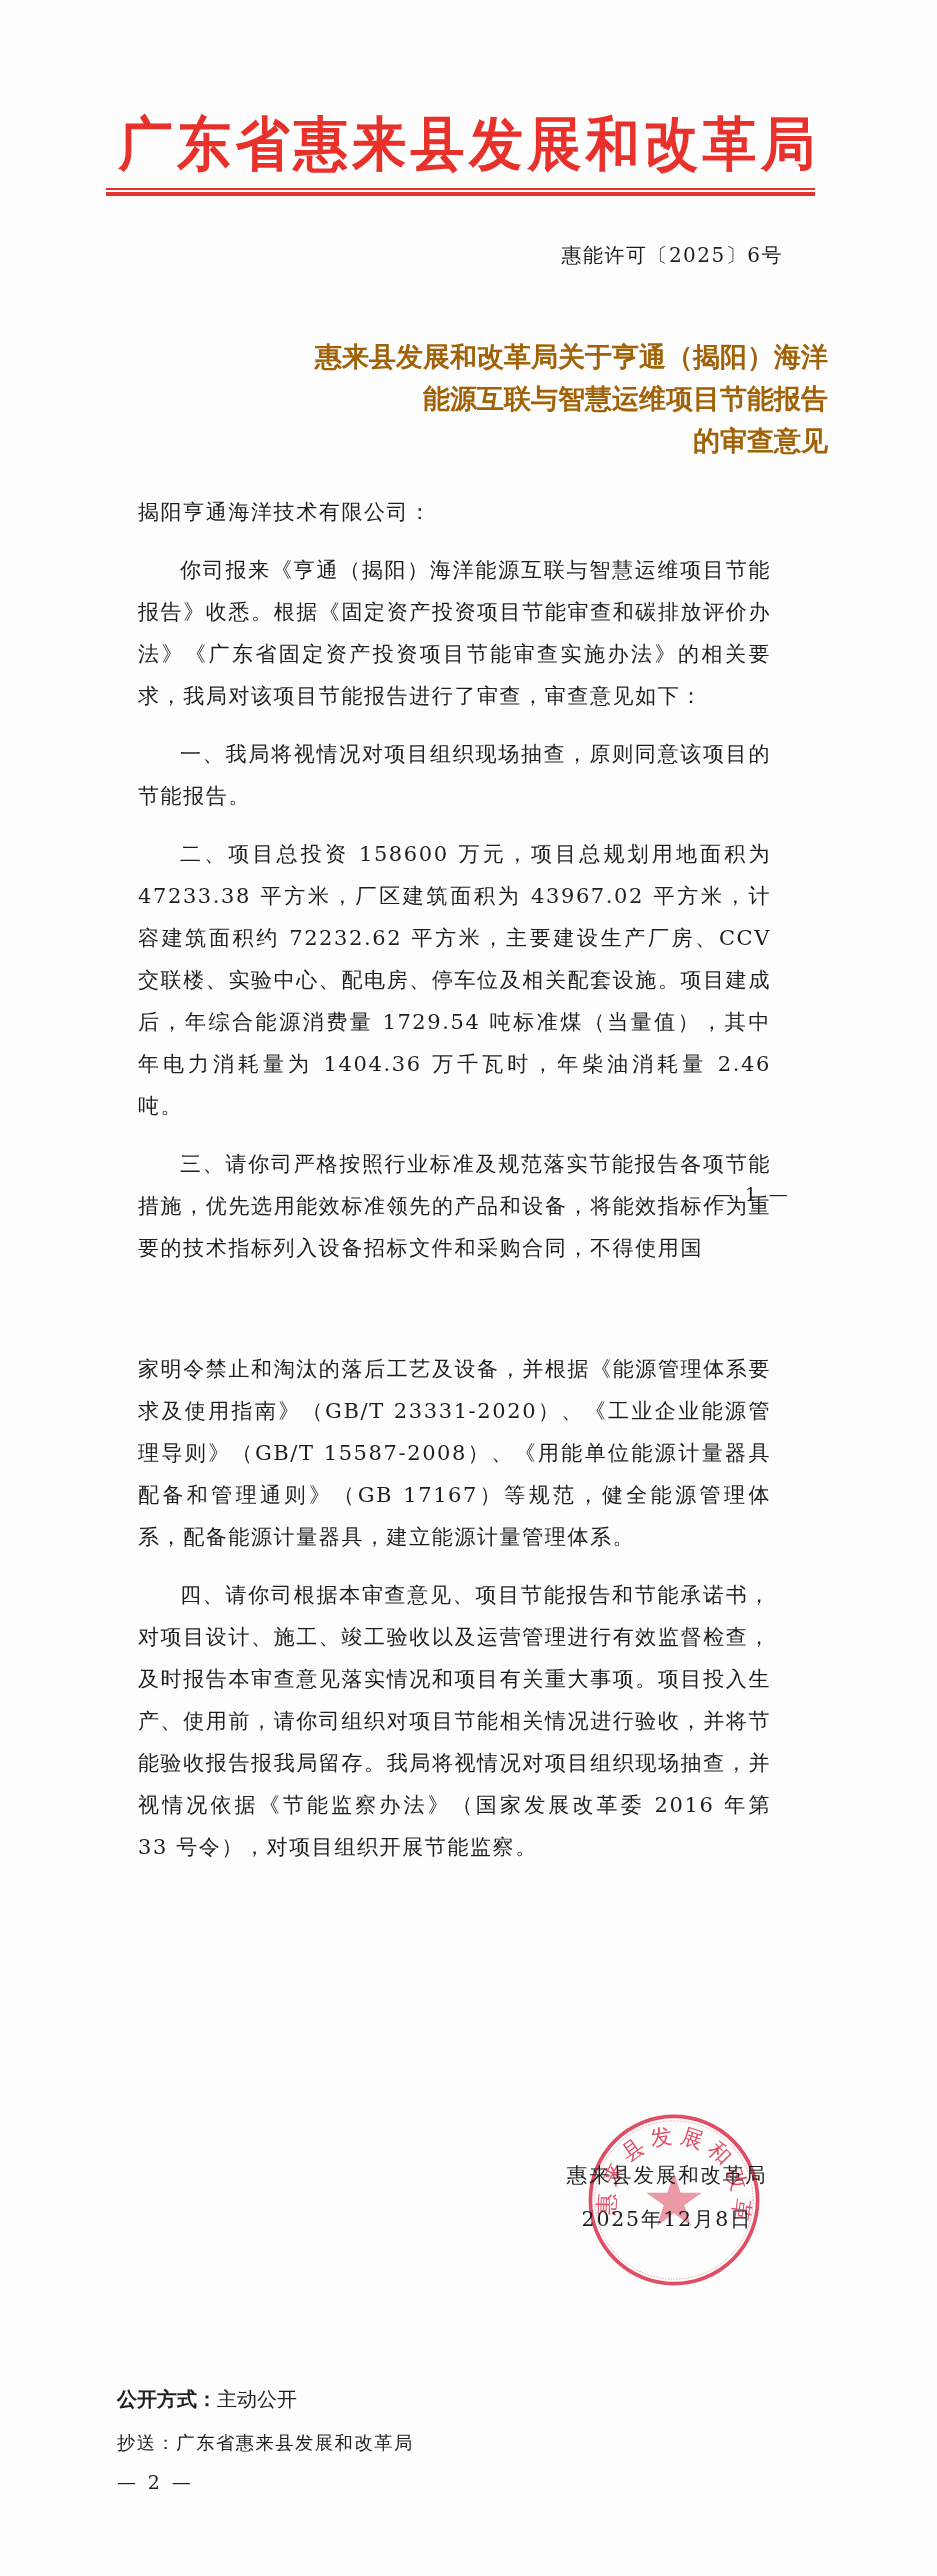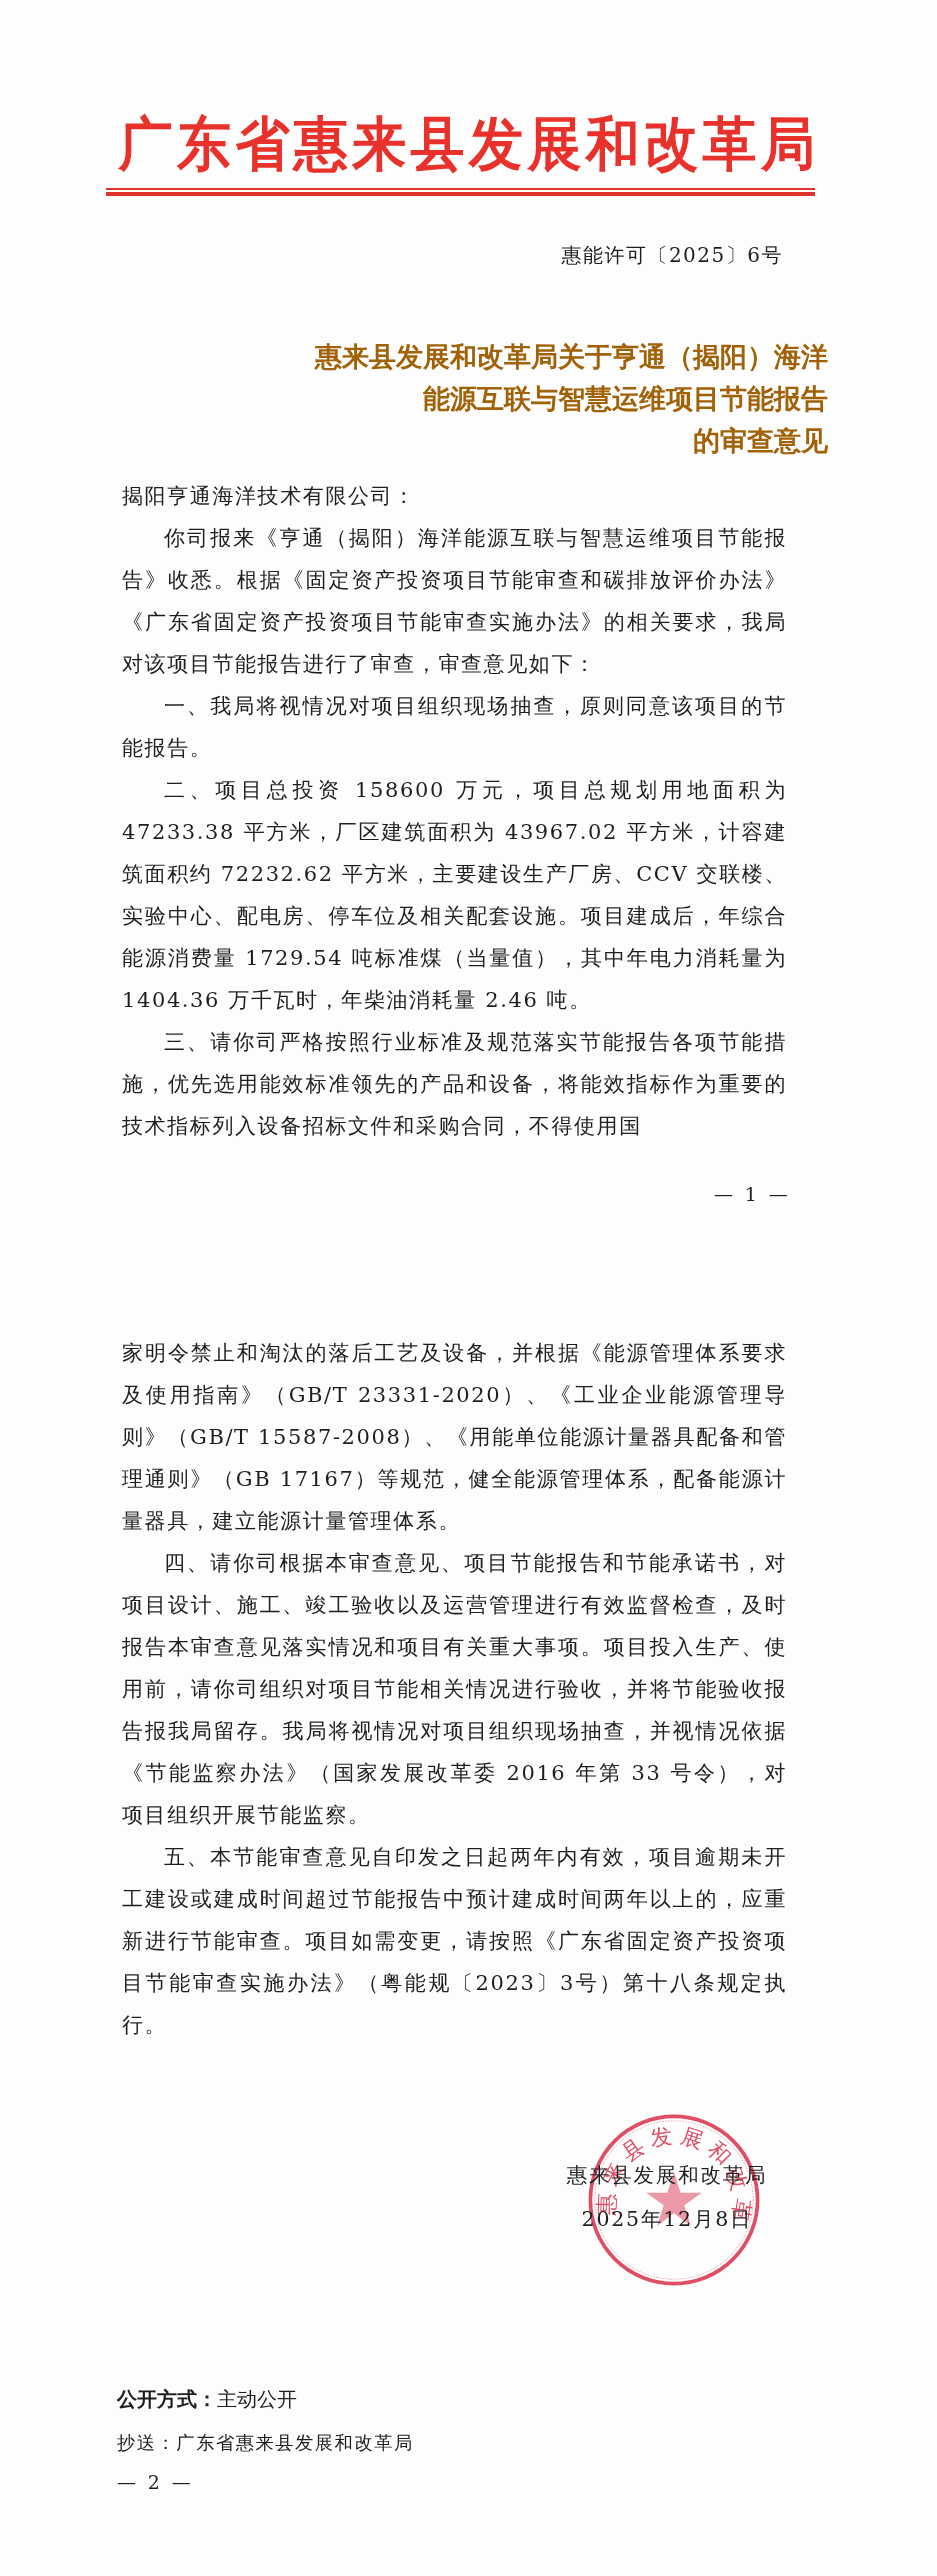--- a/index.html
+++ b/index.html
@@ -10,21 +10,21 @@
     font-family: "DejaVu Serif", serif; font-weight: bold; font-size: 54px;
     color: #e8312a; letter-spacing: 4.4px; line-height: 73px; transform: scaleY(1.08); }
   .red-rule { left: 106px; top: 188px; width: 709px; height: 8px; }
   .red-rule .l1 { position:absolute; left:0; top:0; width:100%; height:2.2px; background:#e0332c; }
   .red-rule .l2 { position:absolute; left:0; top:3.7px; width:100%; height:4.4px; background:#e0332c; }
   .doc-no { right: 155px; top: 242px; font-size: 20px; letter-spacing: 1.5px; text-align: center; }
   .title { left: 110px; top: 289px; width: 718px; text-align: right;
     font-family: "DejaVu Sans", sans-serif; font-weight: bold; font-size: 27px; line-height: 42px; color:#a16207;margin-top:47px; }
   .body-text { font-size: 21px; line-height: 42px; letter-spacing: 1.6px; text-align: justify; }
   .p1 { left: 122px; top: 475px; width: 665px; }
-  .p1 p, .p2 p { margin: 0; }
+  .p1 p, .p2 p { margin: 16px; }
   .indent { text-indent: 2em; }
   .pagenum { font-size: 19px; letter-spacing: 2.9px; }
   .pg1 { left: 714px; top: 1183px; }
   .p2 { left: 122px; top: 1332px; width: 665px; }
   .sign { left: 557px; top: 2153px; font-size: 20.5px; letter-spacing: 1.8px; line-height: 44px; text-align: center; width: 220px; z-index: 2; }
   .stamp { left: 586px; top: 2112px; width: 176px; height: 176px; z-index: 1; opacity: 0.85; }
   .footer-public { left: 117px; top: 2386px; font-family: Liberation Sans, sans-serif; font-size: 20px; }
   .footer-public .lbl { font-weight: bold; }
   .footer-cc { left: 117px; top: 2430px; font-size: 18.3px; letter-spacing: 1.5px; }
   .pg2 { left: 117px; top: 2471px; }
@@ -51,21 +51,20 @@
   <p class="indent">一、我局将视情况对项目组织现场抽查，原则同意该项目的节能报告。</p>
   <p class="indent">二、项目总投资 158600 万元，项目总规划用地面积为 47233.38 平方米，厂区建筑面积为 43967.02 平方米，计容建筑面积约 72232.62 平方米，主要建设生产厂房、CCV 交联楼、实验中心、配电房、停车位及相关配套设施。项目建成后，年综合能源消费量 1729.54 吨标准煤（当量值），其中年电力消耗量为 1404.36 万千瓦时，年柴油消耗量 2.46 吨。</p>
   <p class="indent">三、请你司严格按照行业标准及规范落实节能报告各项节能措施，优先选用能效标准领先的产品和设备，将能效指标作为重要的技术指标列入设备招标文件和采购合同，不得使用国</p>
 </div>
 
 <div class="abs pagenum pg1">— 1 —</div>
 
 <div class="abs body-text p2">
   <p>家明令禁止和淘汰的落后工艺及设备，并根据《能源管理体系要求及使用指南》（GB/T 23331-2020）、《工业企业能源管理导则》（GB/T 15587-2008）、《用能单位能源计量器具配备和管理通则》（GB 17167）等规范，健全能源管理体系，配备能源计量器具，建立能源计量管理体系。</p>
   <p class="indent">四、请你司根据本审查意见、项目节能报告和节能承诺书，对项目设计、施工、竣工验收以及运营管理进行有效监督检查，及时报告本审查意见落实情况和项目有关重大事项。项目投入生产、使用前，请你司组织对项目节能相关情况进行验收，并将节能验收报告报我局留存。我局将视情况对项目组织现场抽查，并视情况依据《节能监察办法》（国家发展改革委 2016 年第 33 号令），对项目组织开展节能监察。</p>
-  <p class="indent">五、本节能审查意见自印发之日起两年内有效，项目逾期未开工建设或建成时间超过节能报告中预计建成时间两年以上的，应重新进行节能审查。项目如需变更，请按照《广东省固定资产投资项目节能审查实施办法》（粤能规〔2023〕3号）第十八条规定执行。</p>
 </div>
 
 <svg class="abs stamp" viewBox="0 0 240 240">
   <defs>
     <path id="sealArc" d="M 42,150 A 82,82 0 1,1 198,150"></path>
   </defs>
   <circle cx="120" cy="120" r="114" fill="none" stroke="#d9304a" stroke-width="5"></circle>
   <circle cx="120" cy="120" r="108" fill="none" stroke="#e6667c" stroke-width="1" stroke-dasharray="2 2"></circle>
   <text font-size="30" fill="#d9304a" font-family="DejaVu Serif, serif" letter-spacing="8">
     <textPath href="#sealArc" startOffset="3%">惠来县发展和改革局</textPath>

